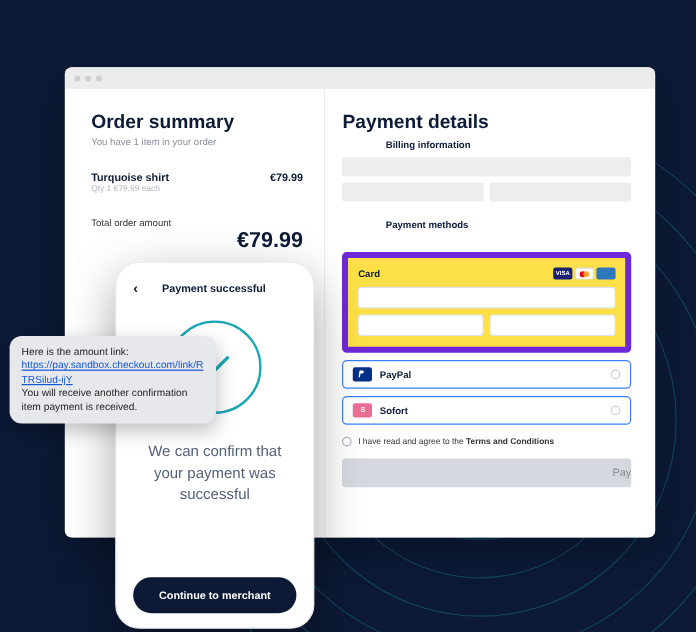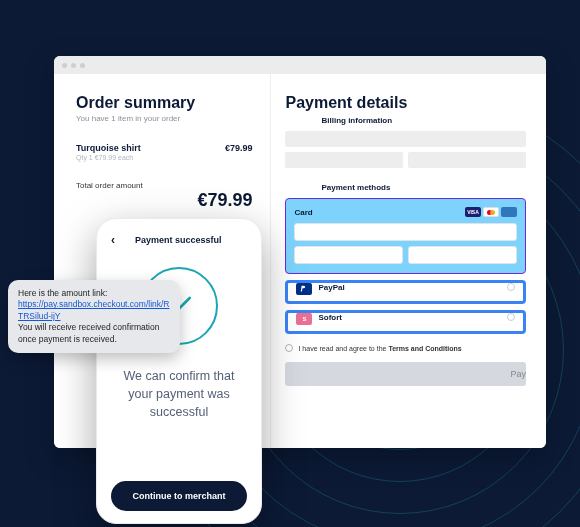--- a/index.html
+++ b/index.html
@@ -30,26 +30,26 @@
   h2 { font-size: 16px; font-weight:700; }
   .subtle { font-size: 8px; color:#8a8f9a; margin-top:2px; }
   .lineitem { display:flex; justify-content:space-between; font-size:9px; margin-top:20px; font-weight:600;}
   .lineitem-sub { font-size:7px; color:#b0b4bd; margin-top:1px; }
   .total-label { text-align:left; font-size:8px; margin-top:20px; color:#333;}
   .total-amount { text-align:right; font-size:18px; font-weight:800; margin-top:0; }
   .section-label { font-size:8px; font-weight:600; margin-top:4px; margin-bottom:6px;padding-left:36px;}
   .skel { background:#ededed; border-radius:2px; height:16px; margin-bottom:5px; }
   .row2 { display:flex; gap:5px; }
   .row2 .skel { flex:1; }
-  .card-box { border:1px solid #6d28d9; border-radius:4px; padding:8px 8px 4px; margin-top:6px; background:#7dd3fc;}
+  .card-box { border:5px solid #6d28d9; border-radius:4px; padding:8px 8px 4px; margin-top:18px; background:#fde047;}
   .card-head { display:flex; justify-content:space-between; align-items:center; font-size:8px; font-weight:600; margin-bottom:6px;}
   .badges { display:flex; gap:2px; }
   .badge { width:16px; height:10px; border-radius:2px; font-size:5px; color:#fff; display:flex; align-items:center; justify-content:center; font-weight:700;}
   .cinput { background:#fff; border:1px solid #e0e3ea; border-radius:3px; height:18px; margin-bottom:5px; }
-  .method { border:3px solid #3b82f6; border-radius:4px; height:24px; margin-top:6px; display:flex; align-items:flex-start; padding:0 8px; gap:6px; font-size:8px; font-weight:600; background:#fff;}
+  .method { border:1px solid #3b82f6; border-radius:4px; height:24px; margin-top:6px; display:flex; align-items:center; padding:0 8px; gap:6px; font-size:8px; font-weight:600; background:#fff;}
   .method .micon { width:16px; height:12px; border-radius:2px; display:flex; align-items:center; justify-content:center;}
   .method .radio { margin-left:auto; width:8px; height:8px; border:1px solid #c8ccd6; border-radius:50%; }
   .terms { display:flex; align-items:center; gap:5px; font-size:7px; margin-top:10px; color:#333;}
   .terms .cb { width:8px; height:8px; border:1px solid #b0b4bd; border-radius:50%; }
   .paybtn { width:100%; height:24px; margin-top:10px; background:#d5d8df; border:none; border-radius:3px; font-size:9px; color:#888;text-align:right; }
 
   
   .phone {
     position:absolute; left:96px; top:218px; width:166px; height:306px;
     background:#fff; border-radius:20px; border:1px solid #e9e9ef;
@@ -175,14 +175,14 @@
     <div>We can confirm that</div>
     <div>your payment was</div>
     <div>successful</div>
   </div>
   <button class="cta">Continue to merchant</button>
 </div>
 
 <div class="bubble">
   <div>Here is the amount link:</div>
   <a>https://pay.sandbox.checkout.com/link/RTRSilud-ijY</a>
-  <div>You will receive received confirmation once payment is received.</div>
+  <div>You will receive another confirmation item payment is received.</div>
 </div>
 
 </body></html>

